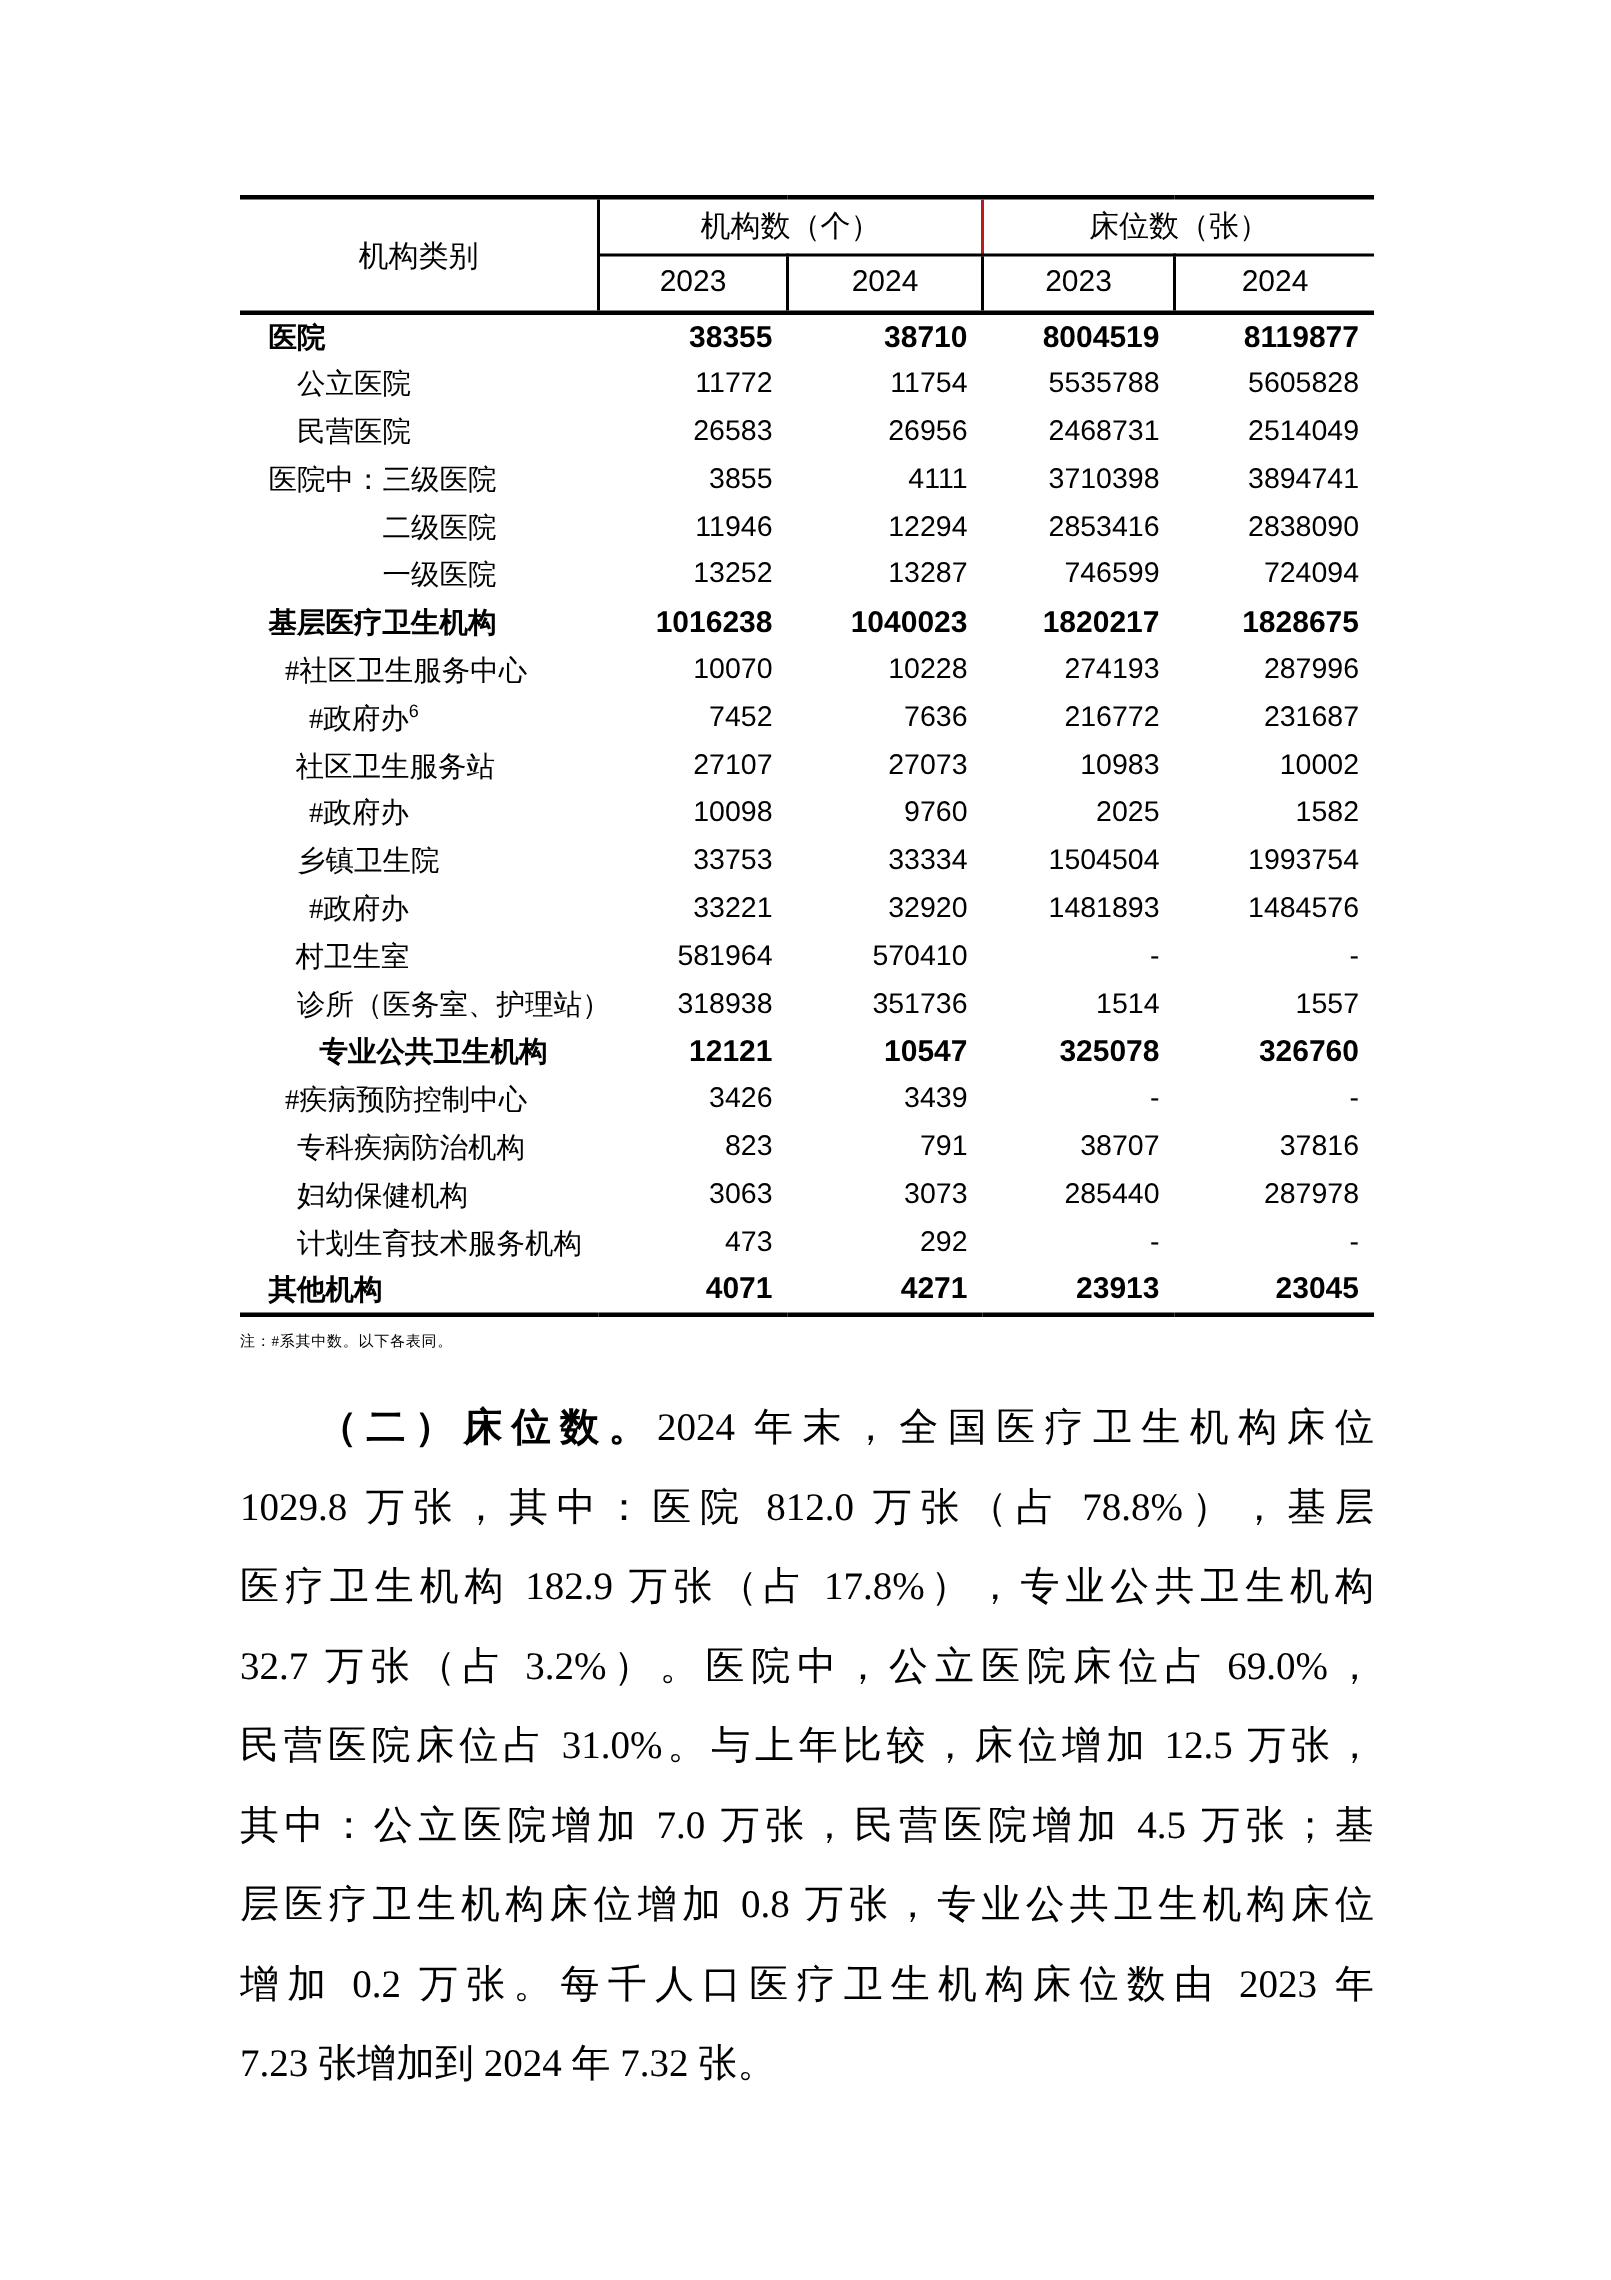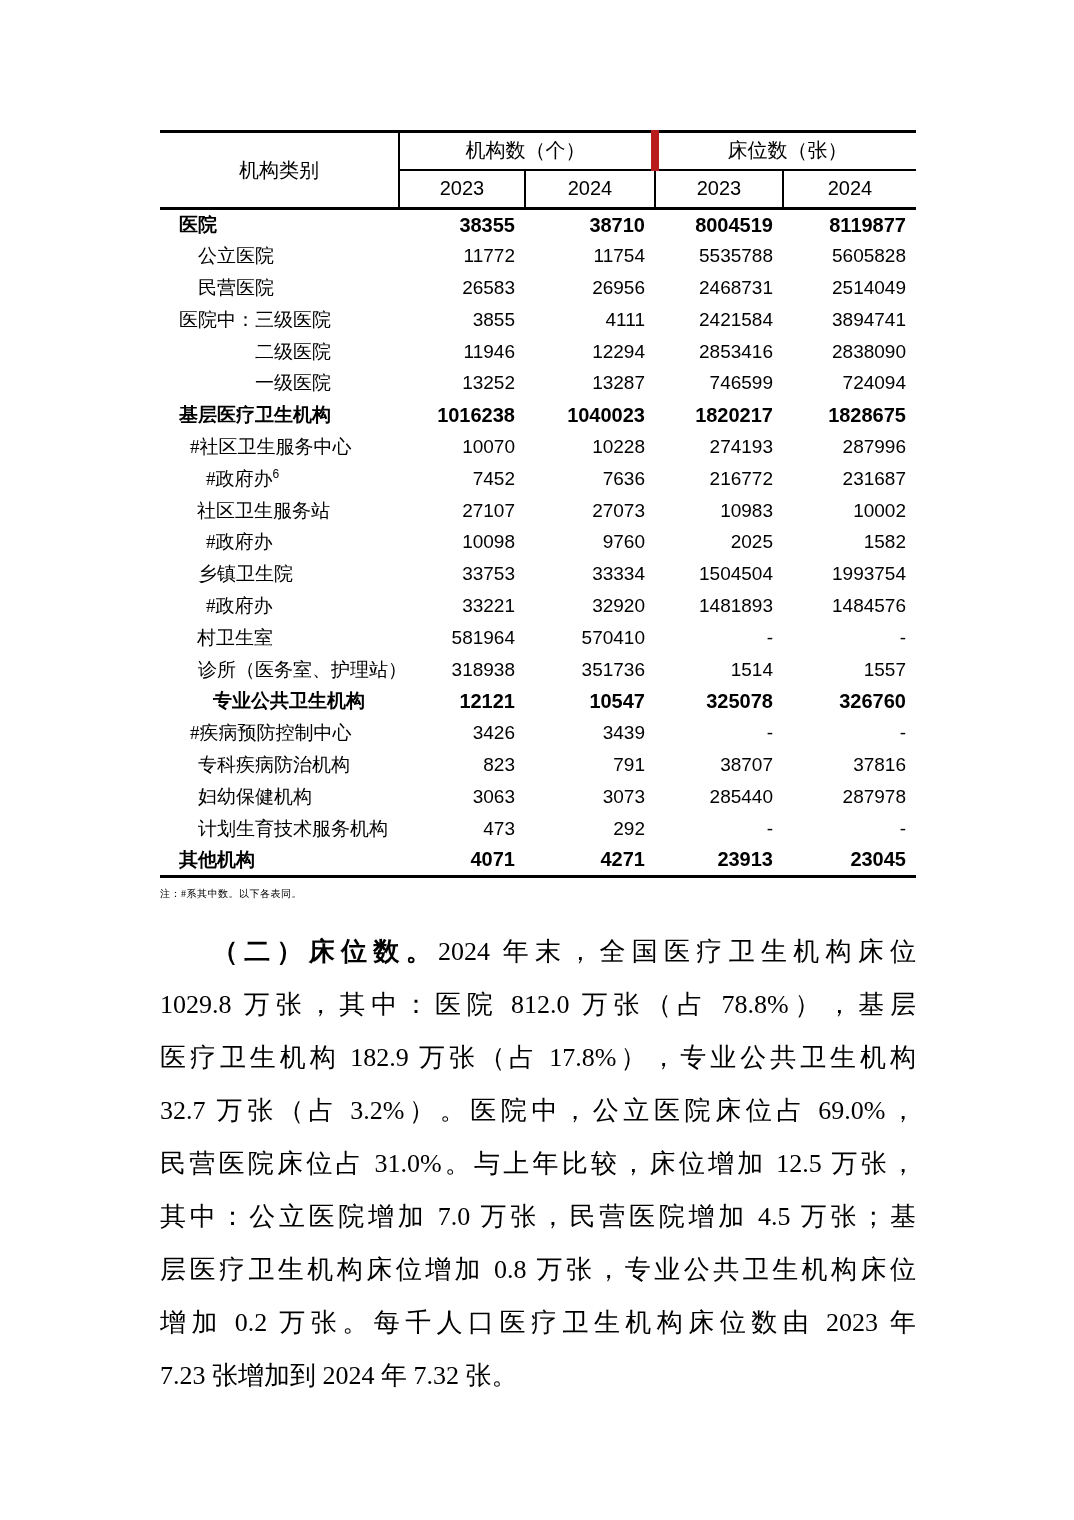--- a/index.html
+++ b/index.html
@@ -34,21 +34,21 @@
     text-align: center;
     font-size: 20px;
   }
   th.grp {
     border-top: 3px solid #000;
     border-bottom: 2px solid #000;
     text-align: center;
     font-size: 20px;
     height: 38px;
   }
-  th.grp.first { border-right: 8px solid #b91c1c; }
+  th.grp.first { border-right: 2px solid #b91c1c; }
   th.yr {
     border-bottom: 3px solid #000;
     text-align: center;
     font-family: "Liberation Sans", "DejaVu Sans", sans-serif;
     font-weight: bold;
     font-size: 20px;
     height: 39px;
   }
   th.yr.sep { border-right: 2px solid #000; }
   tbody td { height: 31.8px; font-size: 19px; }
@@ -130,21 +130,21 @@
           <td class="lbl" style="padding-left: 38px;">民营医院</td>
           <td class="num">26583</td>
           <td class="num">26956</td>
           <td class="num">2468731</td>
           <td class="num">2514049</td>
         </tr>
         <tr>
           <td class="lbl" style="padding-left: 19px;">医院中：三级医院</td>
           <td class="num">3855</td>
           <td class="num">4111</td>
-          <td class="num">2421584</td>
+          <td class="num">3710398</td>
           <td class="num">3894741</td>
         </tr>
         <tr>
           <td class="lbl" style="padding-left: 95px;">二级医院</td>
           <td class="num">11946</td>
           <td class="num">12294</td>
           <td class="num">2853416</td>
           <td class="num">2838090</td>
         </tr>
         <tr>

